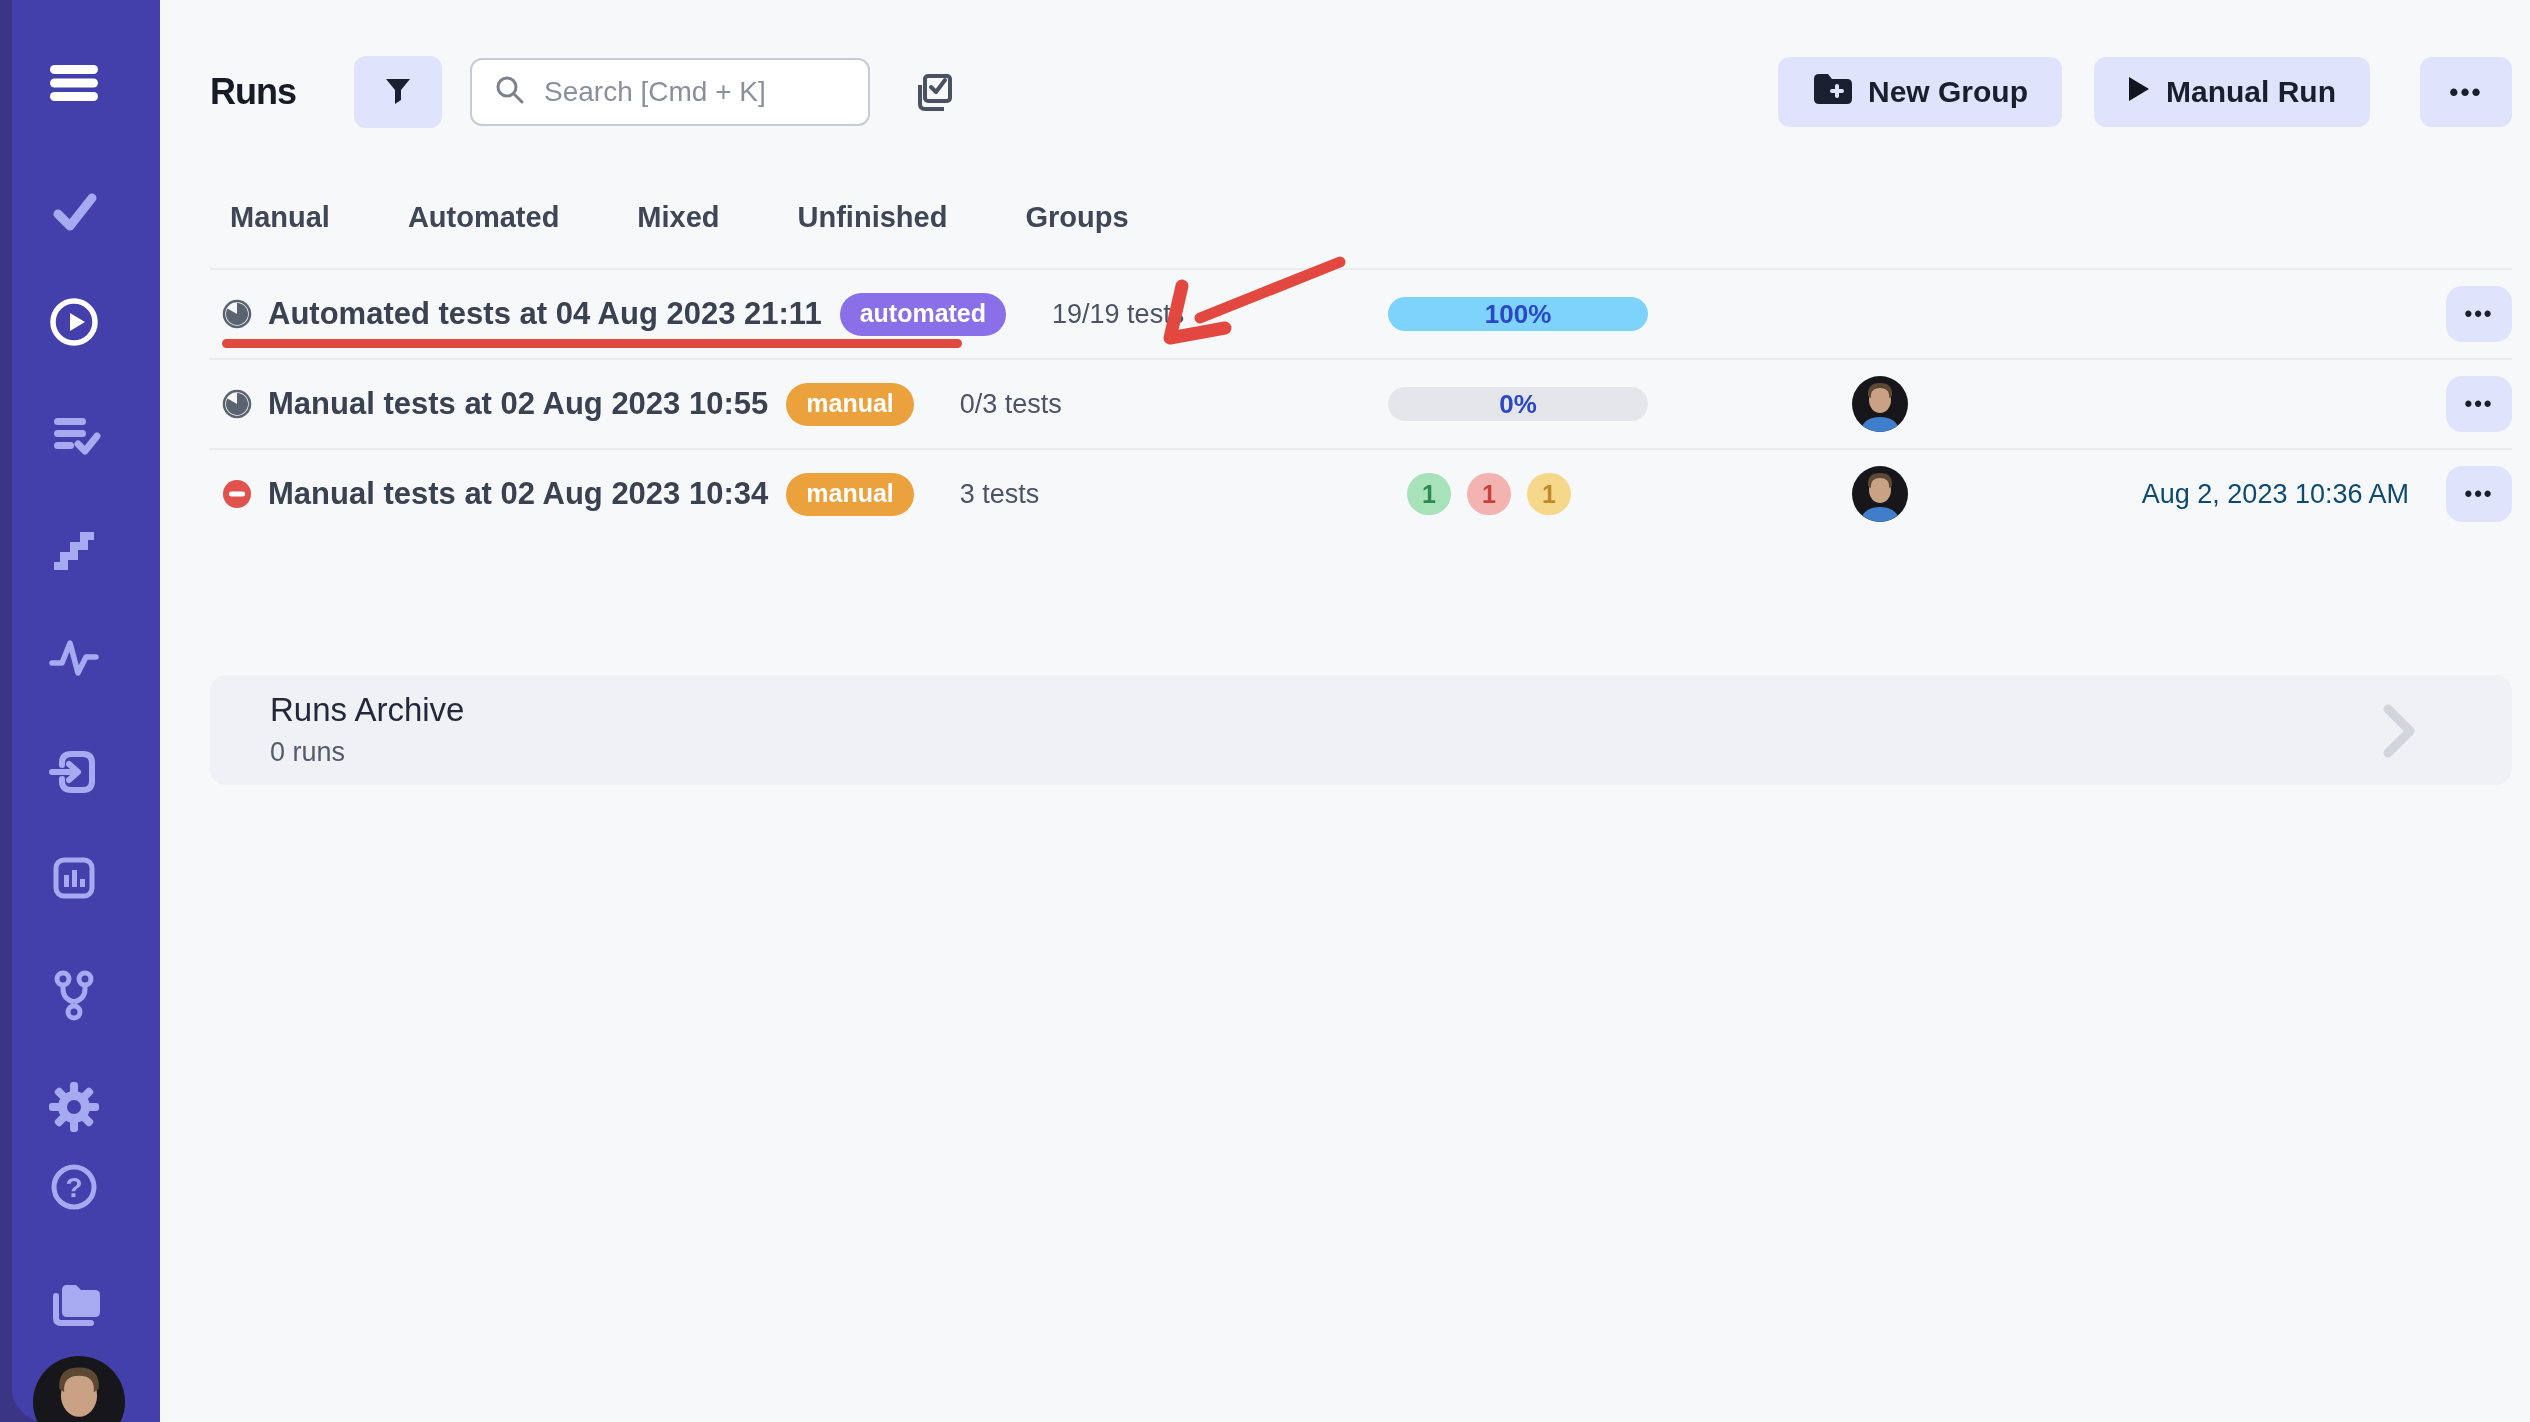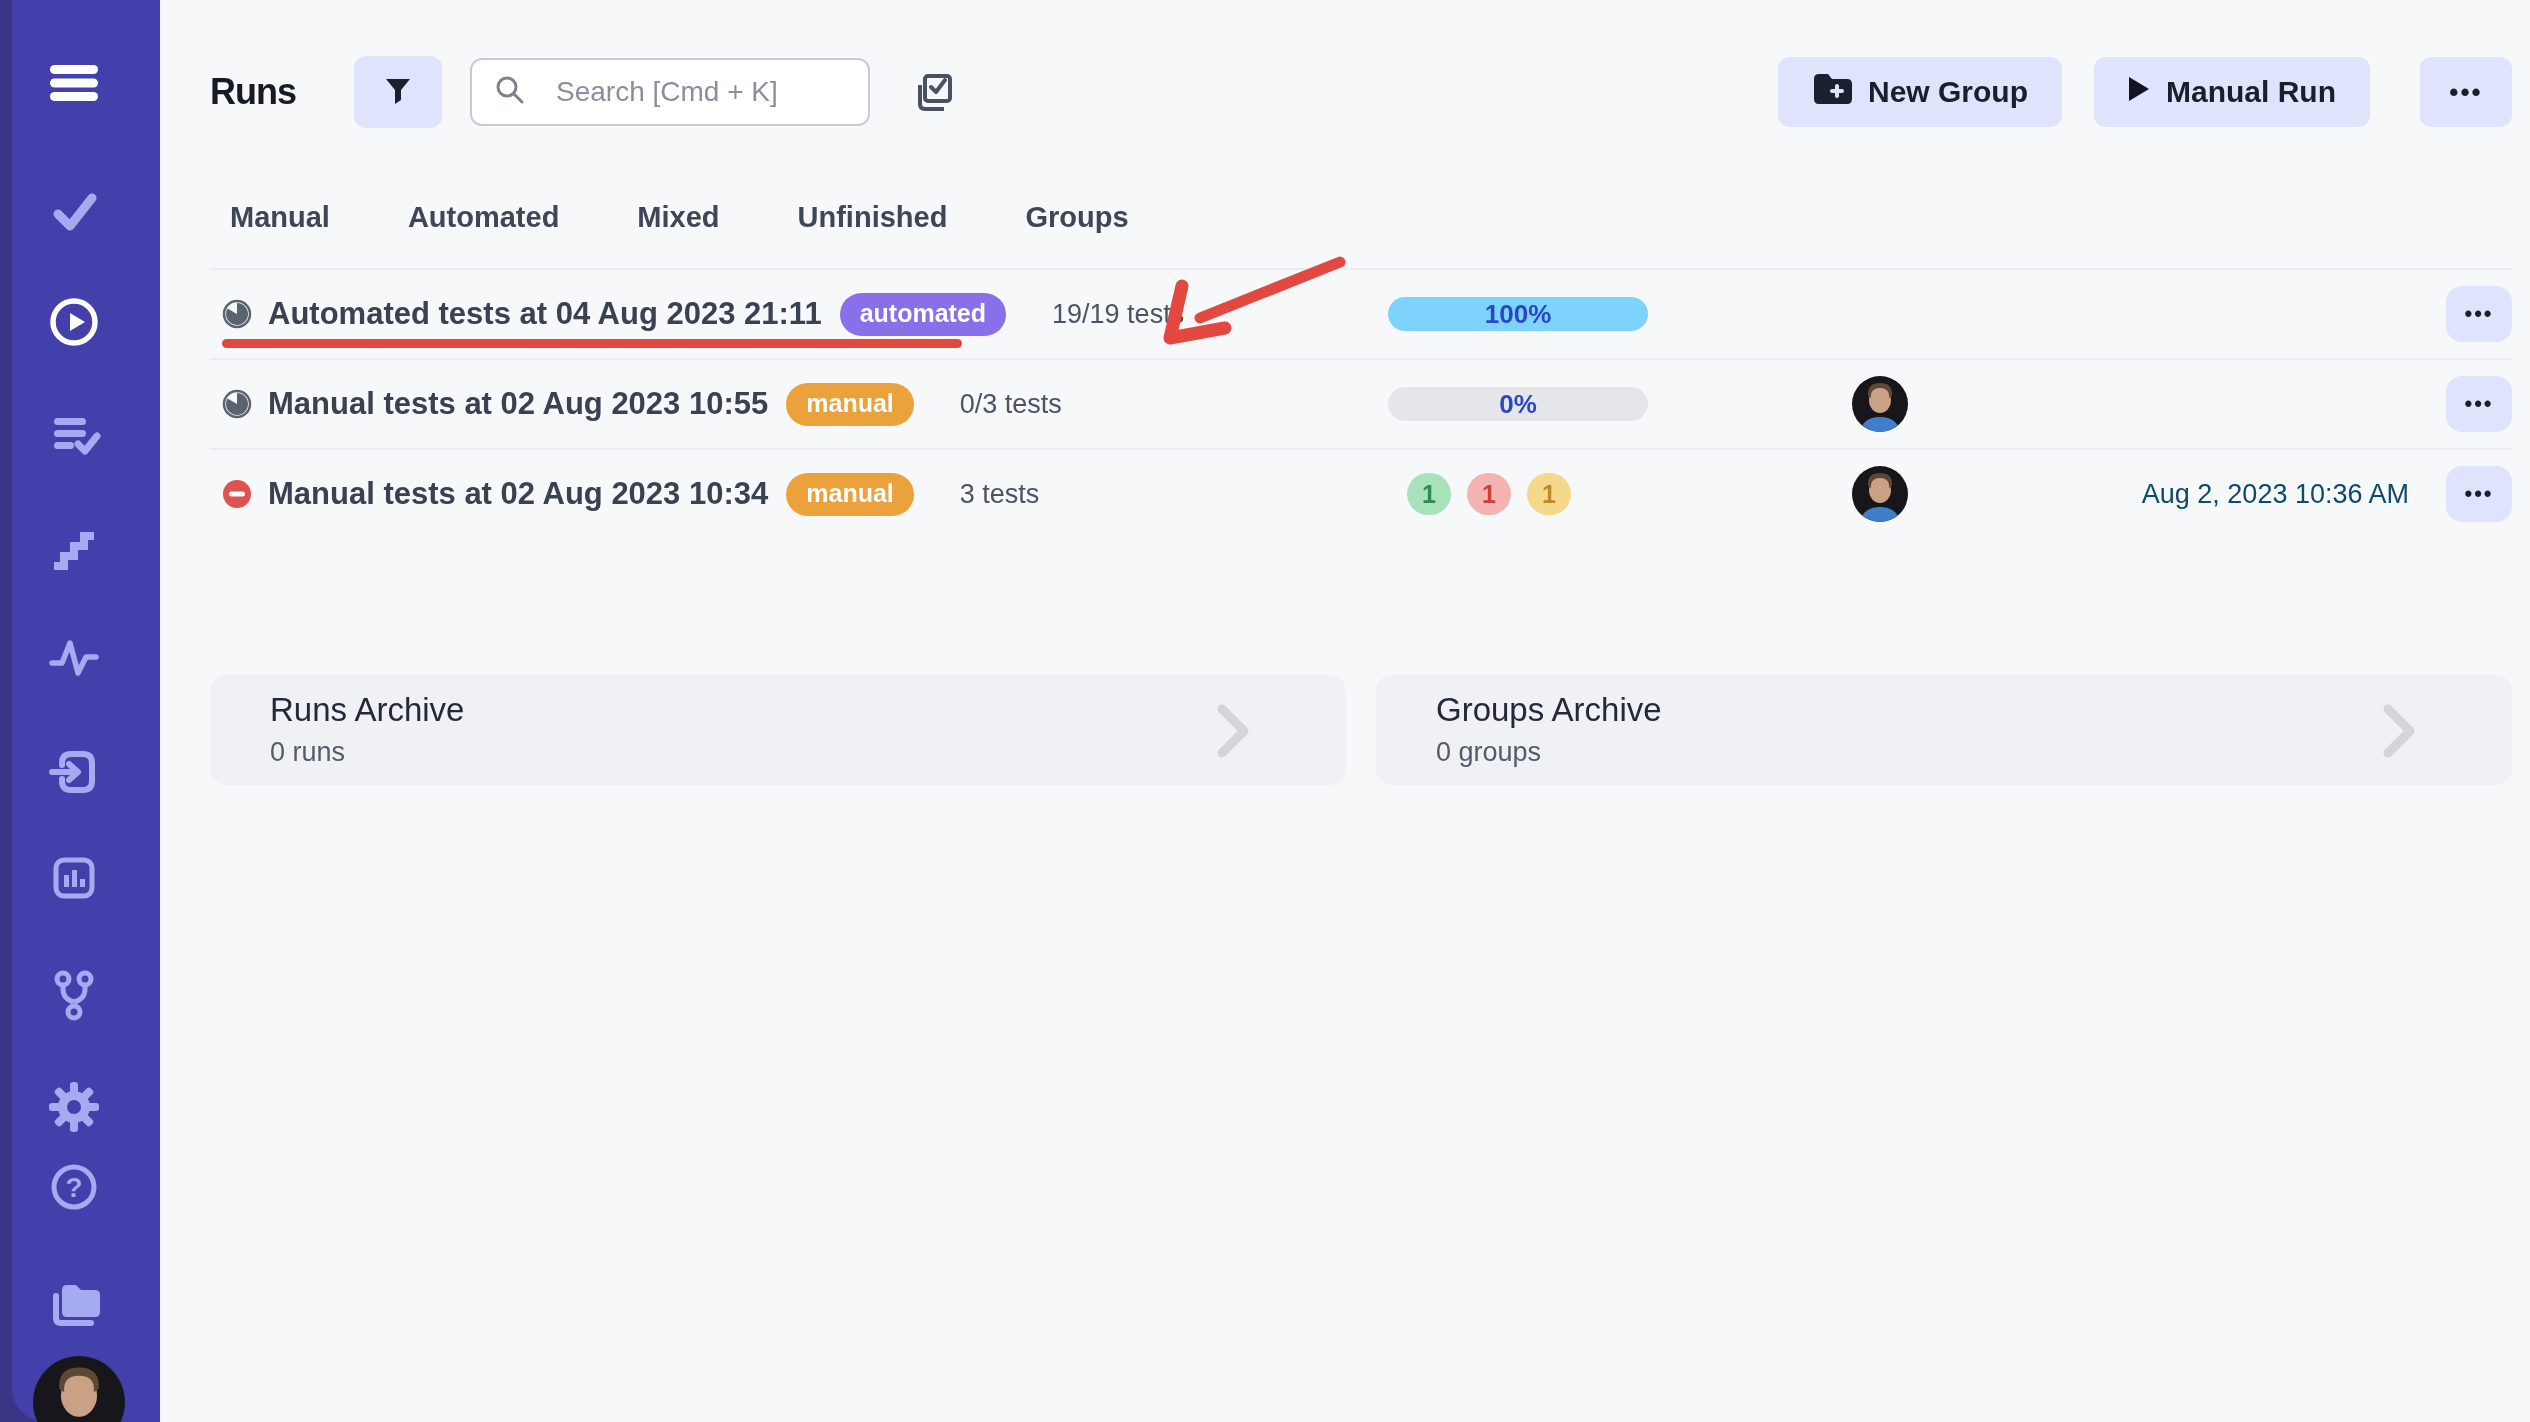--- a/index.html
+++ b/index.html
@@ -19,21 +19,21 @@
   
   .main{position:absolute;left:160px;top:0;width:2370px;height:1422px;}
 
   .header{display:flex;align-items:center;margin:55px 18px 0 50px;height:74px;}
   .page-title{font-size:36px;font-weight:800;letter-spacing:-1px;color:#171b26;margin-right:58px;}
   .icon-btn{height:72px;border-radius:12px;background:#dfe3fb;display:flex;align-items:center;
             justify-content:center;cursor:pointer;border:none;}
   .filter-btn{width:88px;}
   .searchbox{margin-left:28px;width:400px;height:68px;border:2px solid #c7cbd4;border-radius:12px;
              background:#fff;display:flex;align-items:center;padding-left:22px;box-sizing:border-box;}
-  .searchbox input{border:none;outline:none;background:transparent;font-size:28px;margin-left:28px;
+  .searchbox input{border:none;outline:none;background:transparent;font-size:28px;margin-left:16px;
                    width:320px;color:#1d4ed8;font-family:"Liberation Sans",sans-serif;}
   .searchbox input::placeholder{color:#8a8f9c;}
   .selectall{margin-left:40px;cursor:pointer;display:flex;align-items:center;}
   .hspacer{flex:1;}
   .cta{height:70px;border-radius:12px;background:#dfe3fb;display:flex;align-items:center;gap:16px;
        padding:0 34px;font-size:30px;font-weight:700;color:#1a1f2e;cursor:pointer;border:none;
        font-family:"Liberation Sans",sans-serif;}
   .cta + .cta{margin-left:32px;}
   .more-top{margin-left:50px;width:92px;height:70px;border-radius:12px;background:#dfe3fb;
             display:flex;align-items:center;justify-content:center;cursor:pointer;border:none;}
@@ -343,25 +343,16 @@
     <div class="archives">
       <div class="card">
         <div class="card-title">Runs Archive</div>
         <div class="card-sub">0 runs</div>
         <span class="card-chevron">
           <svg width="34" height="56" viewBox="0 0 34 56">
             <polyline points="6,6 28,28 6,50" fill="none" stroke="#d2d5db" stroke-width="9" stroke-linecap="round" stroke-linejoin="round"></polyline>
             </svg>
         </span>
       </div>
-      <div class="card">
-        <div class="card-title">Groups Archive</div>
-        <div class="card-sub">0 groups</div>
-        <span class="card-chevron">
-          <svg width="34" height="56" viewBox="0 0 34 56">
-            <polyline points="6,6 28,28 6,50" fill="none" stroke="#d2d5db" stroke-width="9" stroke-linecap="round" stroke-linejoin="round"></polyline>
-            </svg>
-        </span>
-      </div>
     </div>
 
   </div>
 </div>
 
 </body></html>

